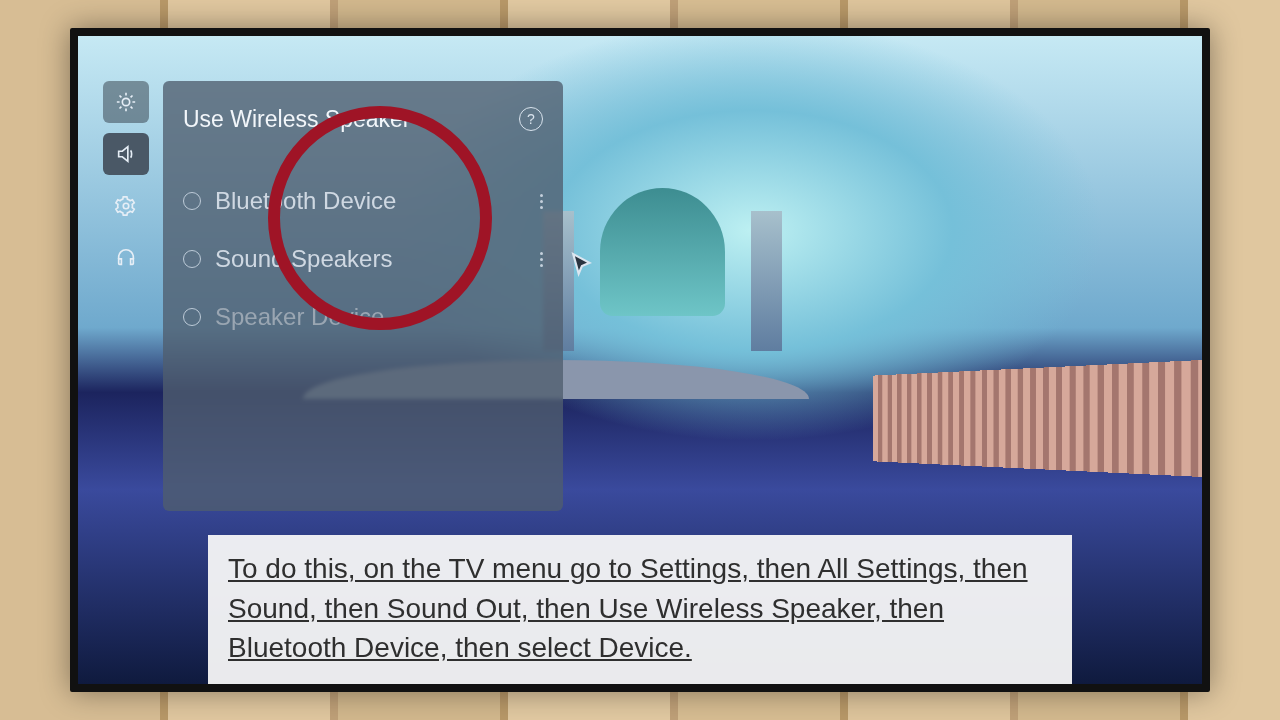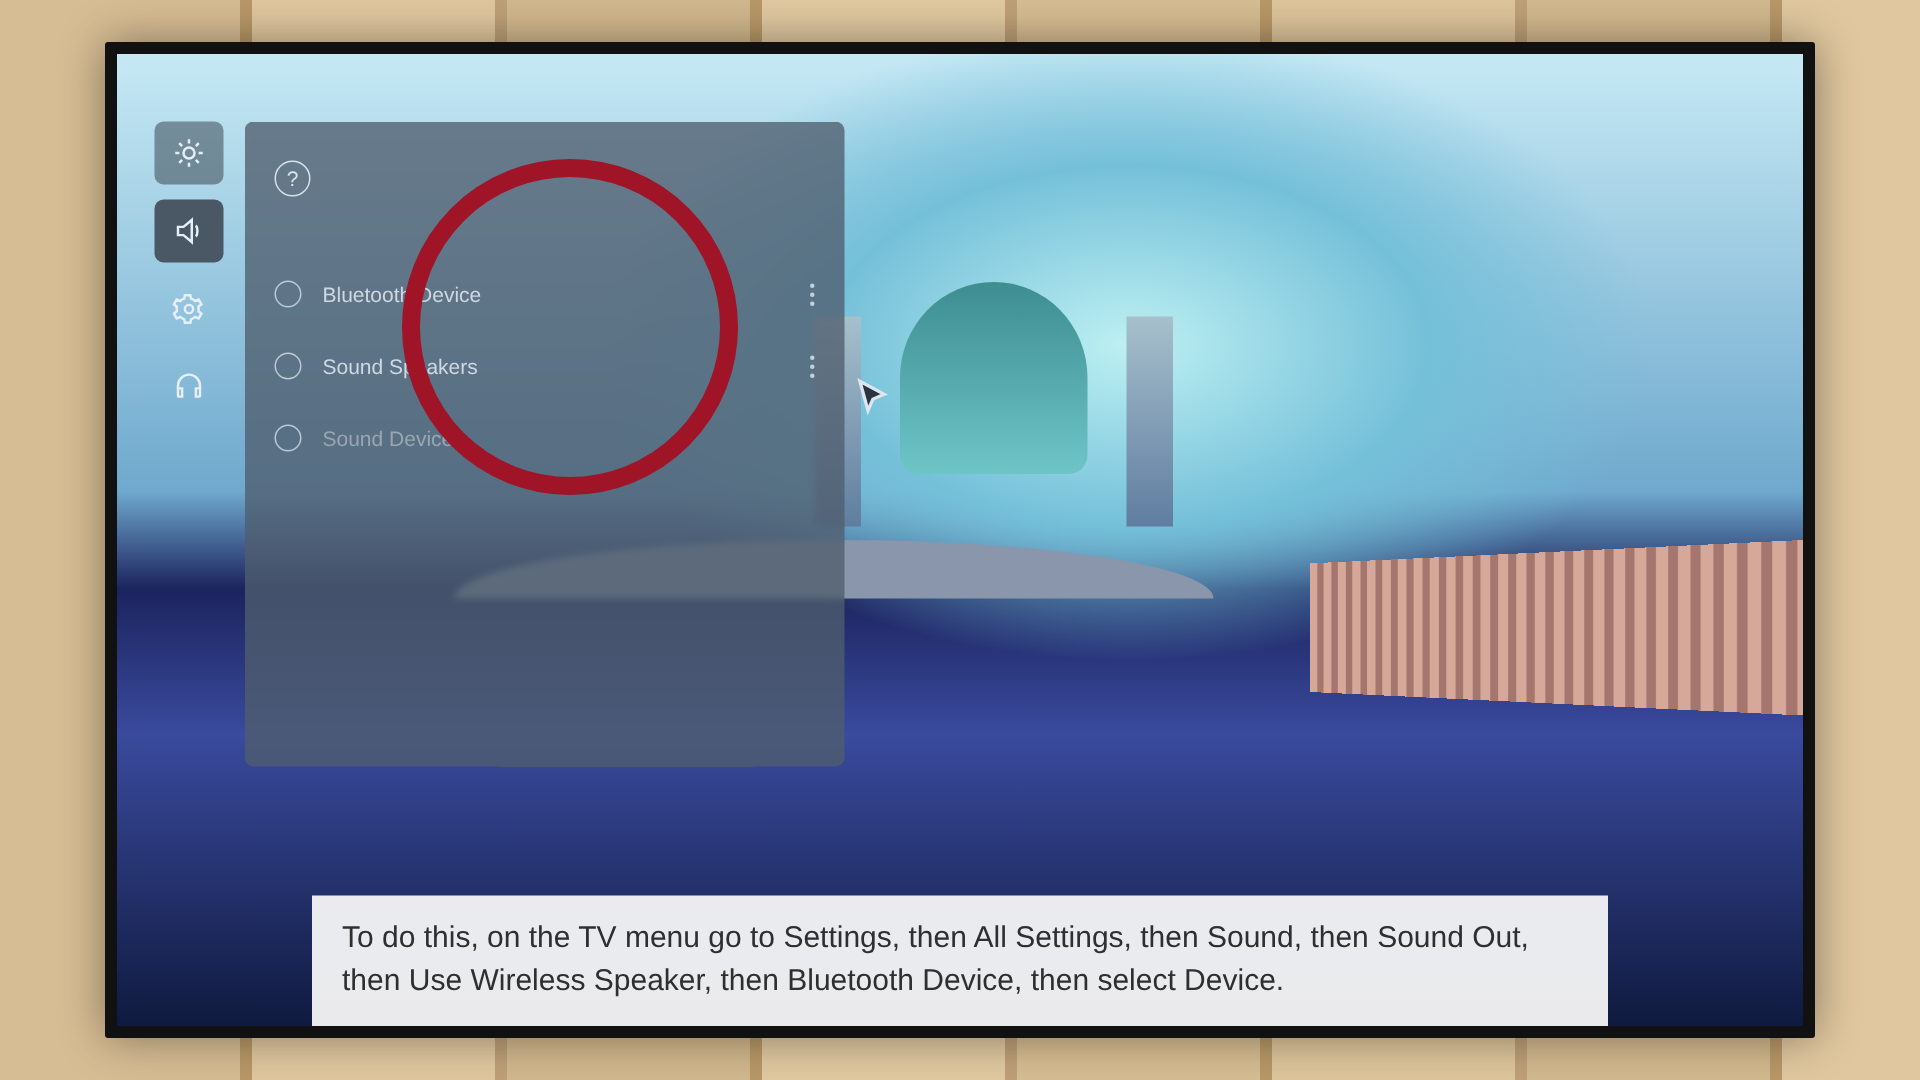--- a/index.html
+++ b/index.html
@@ -35,35 +35,35 @@
   .rail-btn svg{width:22px;height:22px;stroke:#e6eef6;stroke-width:1.8;fill:none;}
   .rail-btn.active{background:#4a5866;}
   .rail-btn.dim{background:rgba(60,72,84,.55);}
 
   
   .panel{position:absolute;left:85px;top:45px;width:400px;height:430px;background:rgba(80,94,110,.78);backdrop-filter:blur(2px);border-radius:6px;padding:18px 20px;box-sizing:border-box;color:#e2e9f0;}
   .panel-head{display:flex;align-items:center;justify-content:space-between;height:40px;}
   .panel-title{font-size:23px;font-weight:400;color:#f2f6fa;}
   .help{width:22px;height:22px;border:1.6px solid #d8e2ec;border-radius:50%;display:flex;align-items:center;justify-content:center;font-size:14px;color:#d8e2ec;cursor:pointer;}
   .opts{margin-top:48px;display:flex;flex-direction:column;gap:30px;}
-  .opt{display:flex;align-items:center;gap:14px;cursor:pointer;font-size:14px;color:#cfd8e2;}
+  .opt{display:flex;align-items:center;gap:14px;cursor:pointer;font-size:24px;color:#cfd8e2;}
   .opt.dim{color:#9aa6b2;}
   .radio{width:16px;height:16px;border:1.8px solid #bcc9d6;border-radius:50%;flex-shrink:0;}
   .opt .more{margin-left:auto;color:#c4cfdb;font-size:18px;line-height:4px;letter-spacing:0;display:flex;flex-direction:column;gap:3px;}
   .more span{width:3px;height:3px;background:#c4cfdb;border-radius:50%;}
 
   
   .highlight{position:absolute;left:190px;top:70px;width:200px;height:200px;border:12px solid #9f1426;border-radius:50%;pointer-events:none;}
 
   
   .cursor{position:absolute;left:492px;top:216px;width:26px;height:26px;}
   .cursor svg{width:100%;height:100%;fill:#2a3440;stroke:#dce6f0;stroke-width:2;}
 
   
-  .caption{position:absolute;left:130px;right:130px;bottom:0;background:rgba(248,248,248,.94);padding:14px 20px 16px;font-size:20px;line-height:1.42;color:#2f2f2f;}
+  .caption{position:absolute;left:130px;right:130px;bottom:0;background:rgba(248,248,248,.94);padding:14px 20px 16px;font-size:28px;line-height:1.42;color:#2f2f2f;text-decoration:underline;}
 </style>
 </head>
 <body>
 
 <div class="wall"></div>
 
 <div class="tv">
   <div class="wallpaper">
     <div class="arch">
       <div class="tower t1"></div>
@@ -96,20 +96,21 @@
     <div class="rail-btn">
       <svg viewBox="0 0 24 24">
           <path d="M4 13v-2a8 8 0 0 1 16 0v2"></path>
           <path d="M4 13h3v6H5a1 1 0 0 1-1-1v-5zM20 13h-3v6h2a1 1 0 0 0 1-1v-5z"></path>
         </svg>
     </div>
   </div>
 
   <div class="panel">
     <div class="panel-head">
+      <div class="panel-title">Use Wireless Speaker</div>
       <div class="help">?</div>
     </div>
     <div class="opts">
       <div class="opt">
         <div class="radio"></div>
         <span>Bluetooth Device</span>
         <div class="more">
             <span></span>
             <span></span>
             <span></span>
@@ -119,21 +120,21 @@
         <div class="radio"></div>
         <span>Sound Speakers</span>
         <div class="more">
             <span></span>
             <span></span>
             <span></span>
           </div>
       </div>
       <div class="opt dim">
         <div class="radio"></div>
-        <span>Sound Device</span>
+        <span>Speaker Device</span>
       </div>
     </div>
   </div>
 
   <div class="highlight"></div>
 
   <div class="cursor">
     <svg viewBox="0 0 24 24">
         <path d="M3 2l5 18 3-7 7-3L3 2z"></path>
       </svg>

